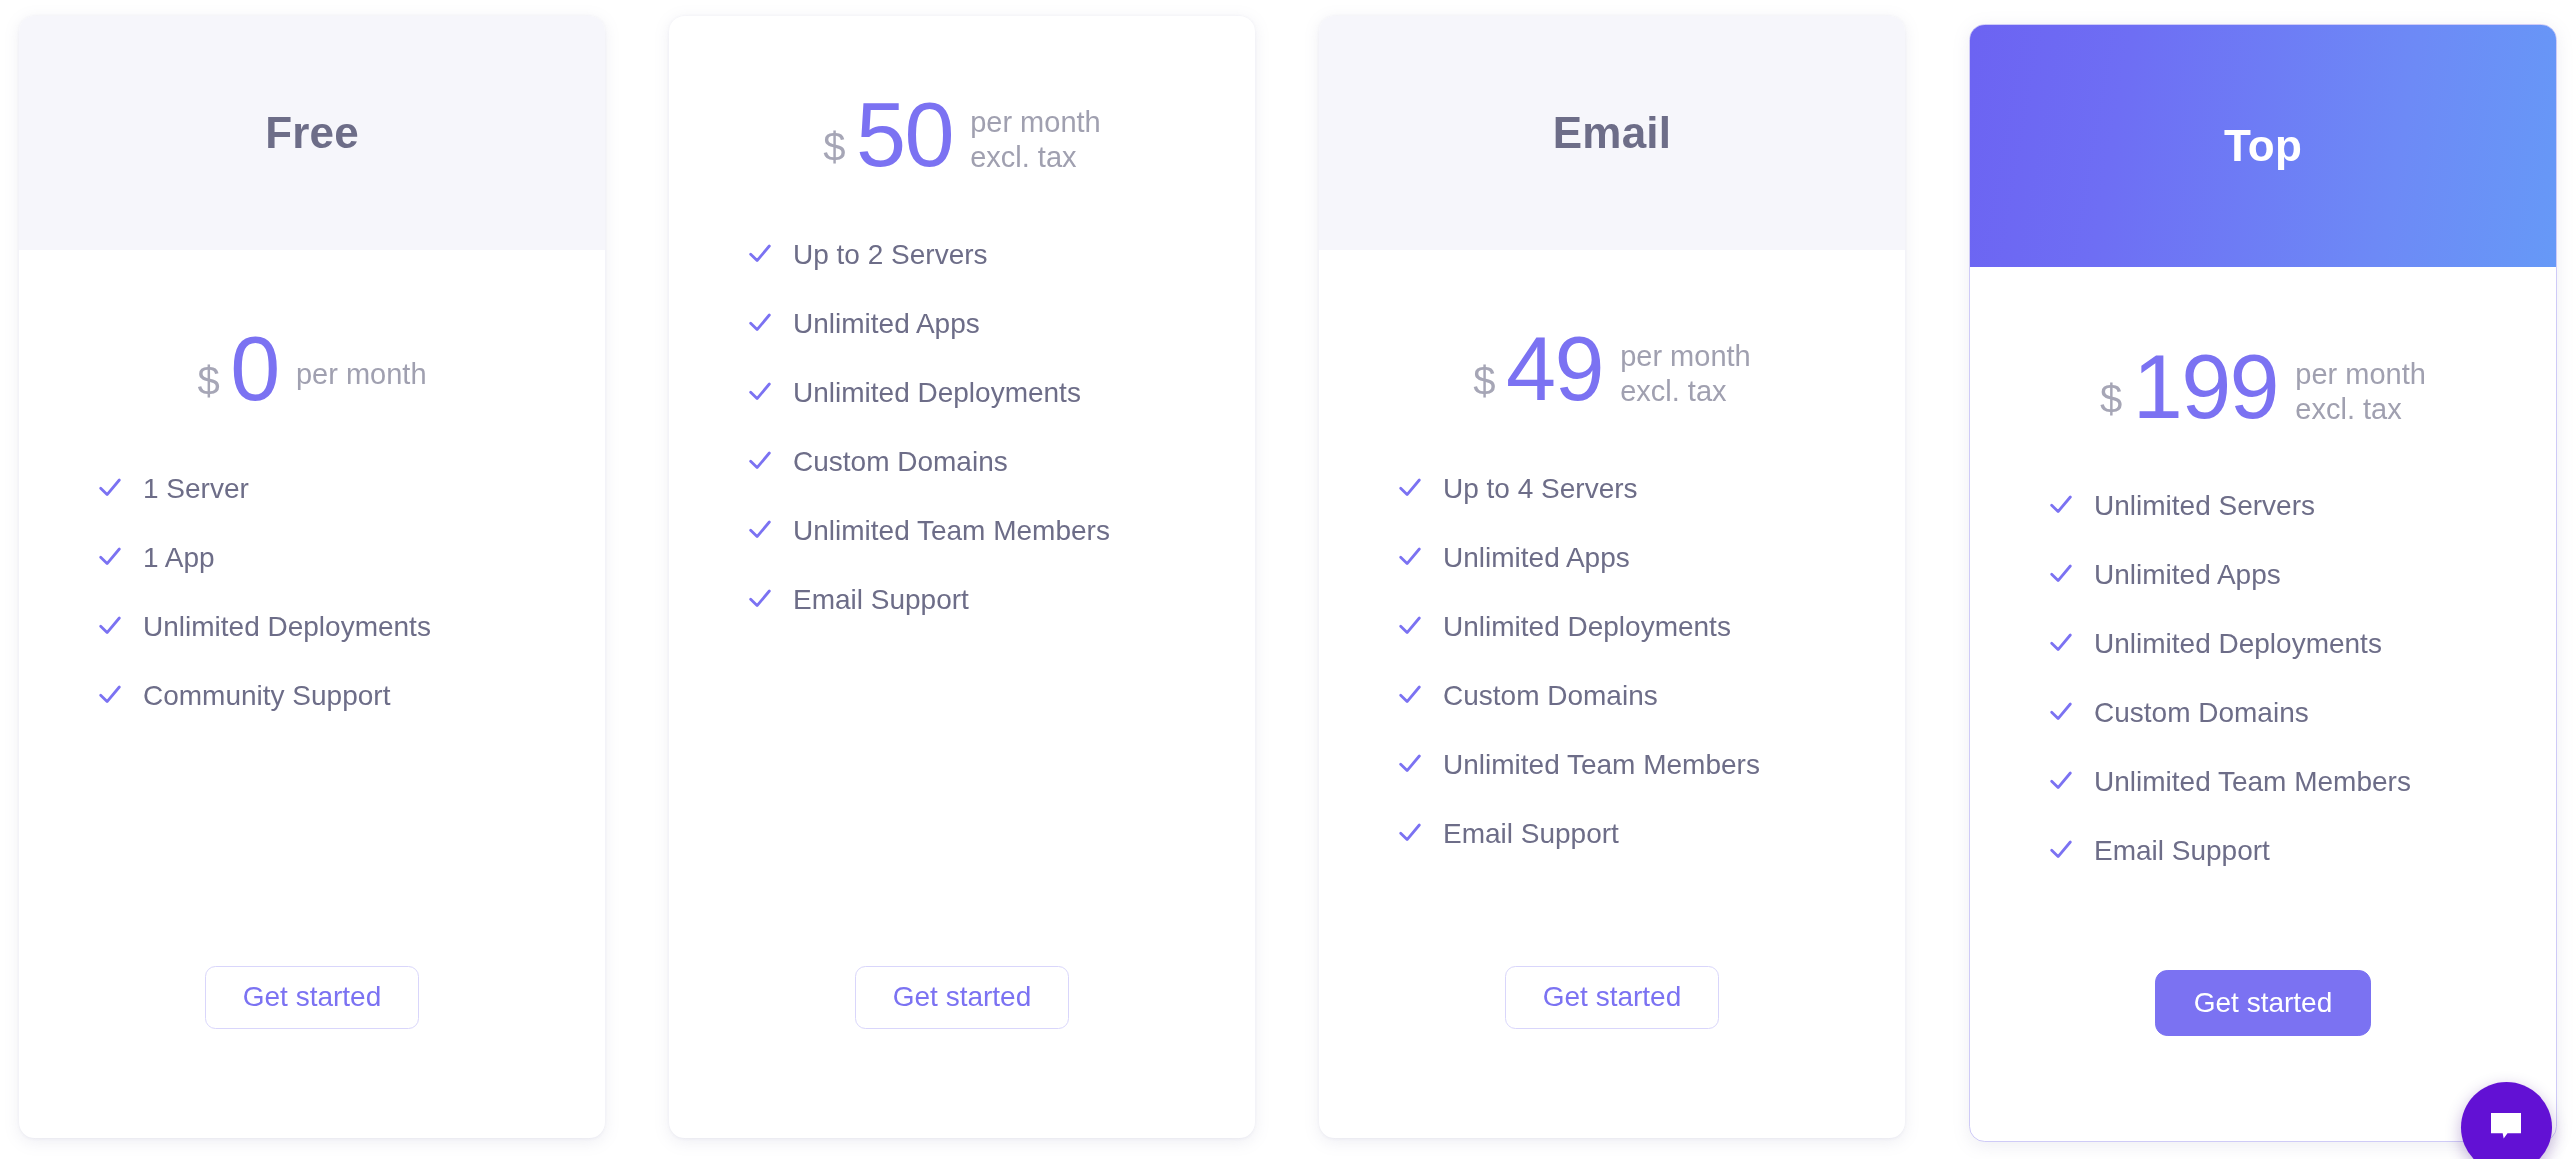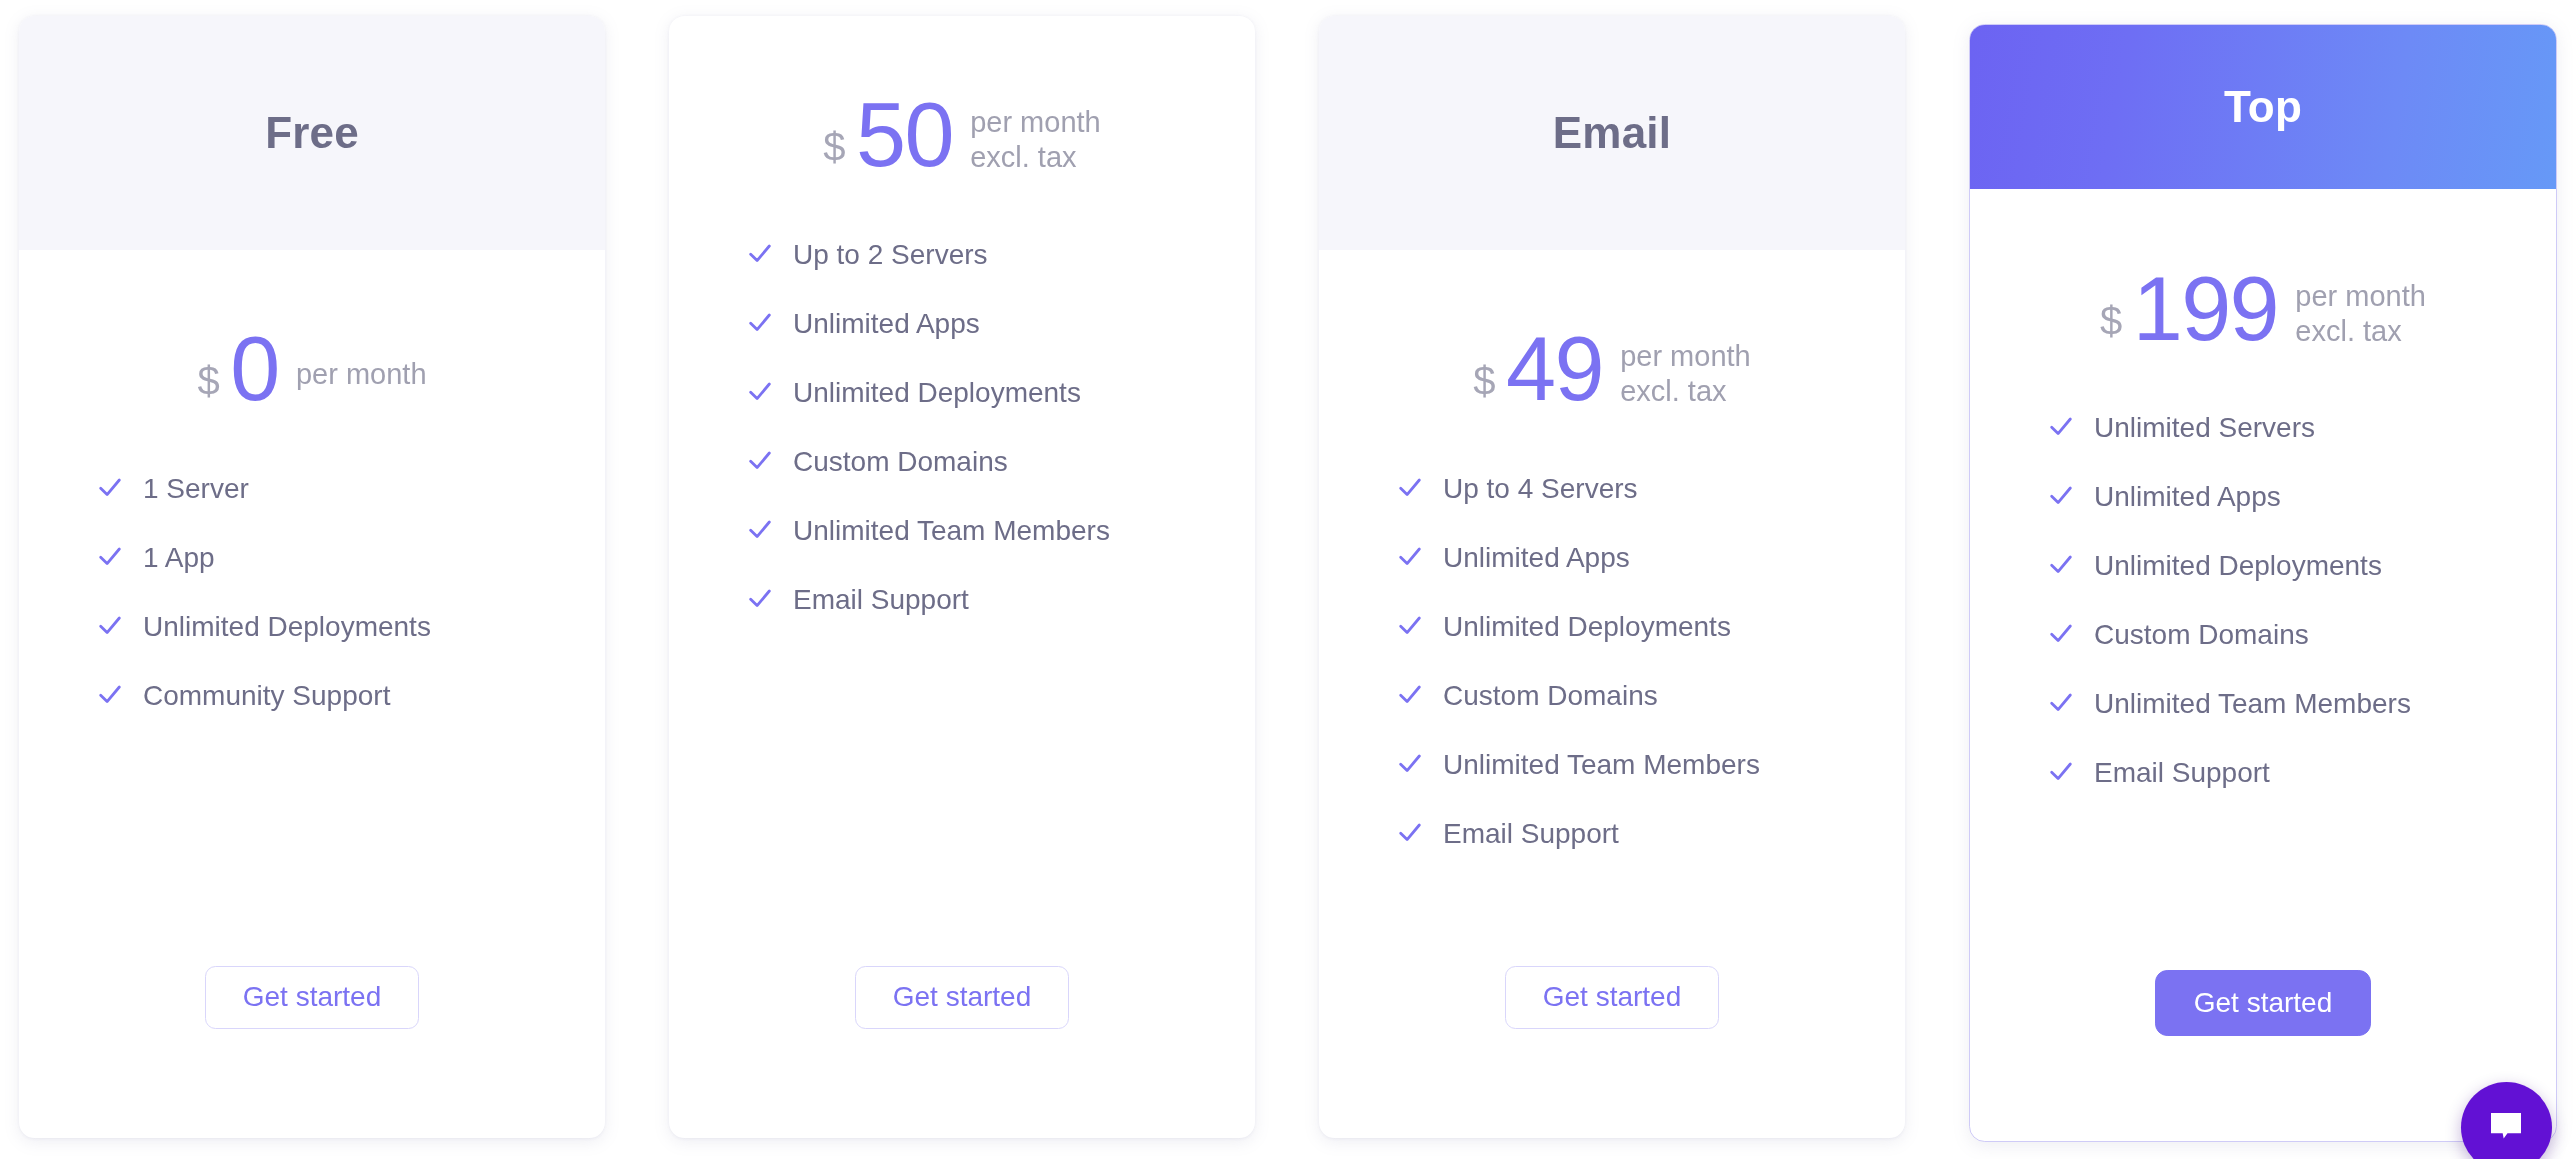--- a/index.html
+++ b/index.html
@@ -48,21 +48,21 @@
   .card-header {
     height: 234px;
     background: #f6f6fb;
     display: flex;
     align-items: center;
     justify-content: center;
     flex: 0 0 auto;
   }
 
   .plan-card.featured .card-header {
-    height: 164px;
+    height: 242px;
     background: linear-gradient(100deg, #6c63f2 0%, #6e6ef4 26%, #6d8af6 72%, #6699f7 100%);
   }
 
   .card-title {
     font-size: 44px;
     font-weight: bold;
     color: #6d6d88;
     letter-spacing: 0.2px;
   }
 

